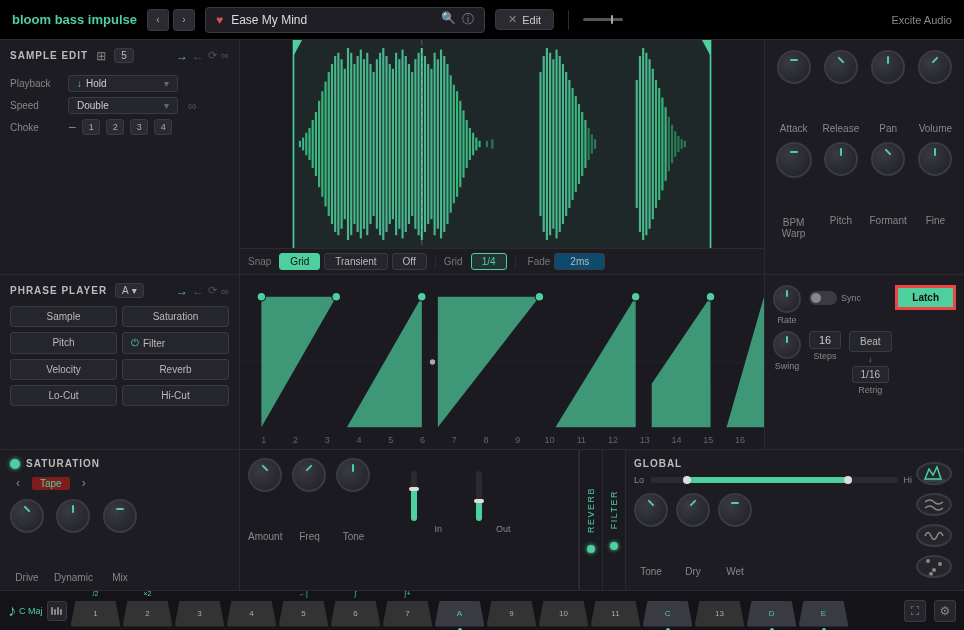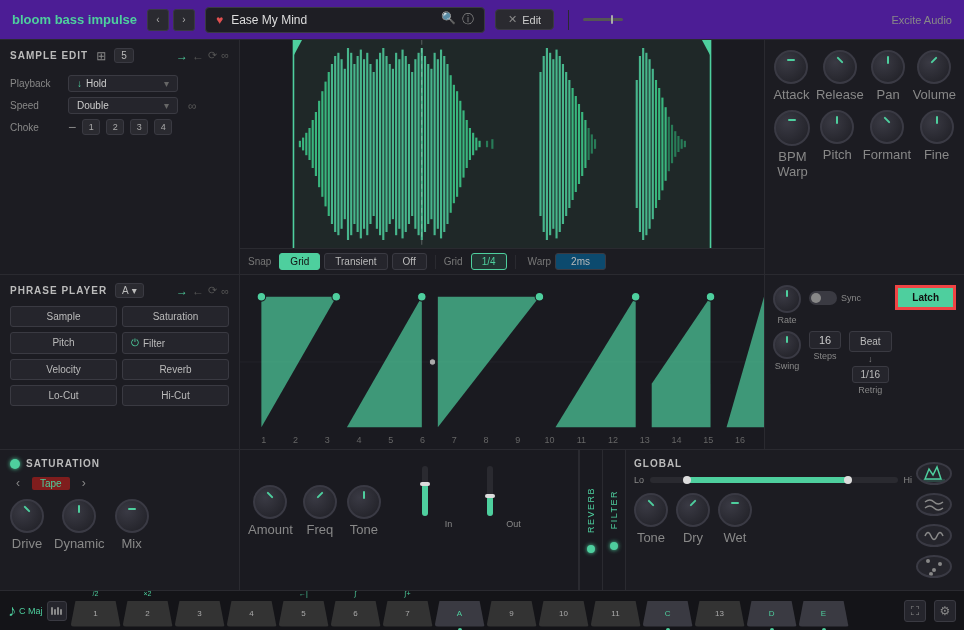--- a/index.html
+++ b/index.html
@@ -10,21 +10,21 @@
       color: #ccc;
       width: 964px;
       height: 630px;
       overflow: hidden;
     }
 
     
     .top-bar {
       display: flex;
       align-items: center;
-      background: #4c1d95;
+      background: #000000;
       height: 40px;
       padding: 0 12px;
       border-bottom: 1px solid #2a2a30;
       gap: 10px;
     }
     .app-name {
       font-size: 13px;
       color: #eee;
     }
     .app-name span { color: #4ecf9e; font-weight: bold; }
@@ -231,22 +231,23 @@
       content: '';
       position: absolute;
       top: 4px; left: 50%;
       transform: translateX(-50%);
       width: 2px; height: 8px;
       background: #4ecf9e;
       border-radius: 1px;
     }
     .knob.knob-bpm { width: 36px; height: 36px; }
     .knob-label {
-      font-size: 13px; color: #888;
+      font-size: 10px; color: #888;
       text-align: center;
+      margin-top: 36px;
     }
 
     
     .phrase-section {
       display: flex;
       border-bottom: 1px solid #2a2a30;
       height: 175px;
     }
     .phrase-left {
       width: 240px;
@@ -832,21 +833,21 @@
 
       <div class="snap-bar">
         <span class="snap-label">Snap</span>
         <div class="snap-btn active">Grid</div>
         <div class="snap-btn">Transient</div>
         <div class="snap-btn">Off</div>
         <div class="snap-divider"></div>
         <span class="snap-label">Grid</span>
         <div class="snap-value active">1/4</div>
         <div class="snap-divider"></div>
-        <span class="fade-label">Warp</span>
+        <span class="fade-label">Fade</span>
         <div class="fade-value">2ms</div>
       </div>
     </div>
 
     <div class="right-panel">
       <div class="knob-grid-4">
         <div class="knob-item">
           <div class="knob knob-rotate-neg90"></div>
           <span class="knob-label">Attack</span>
         </div>

